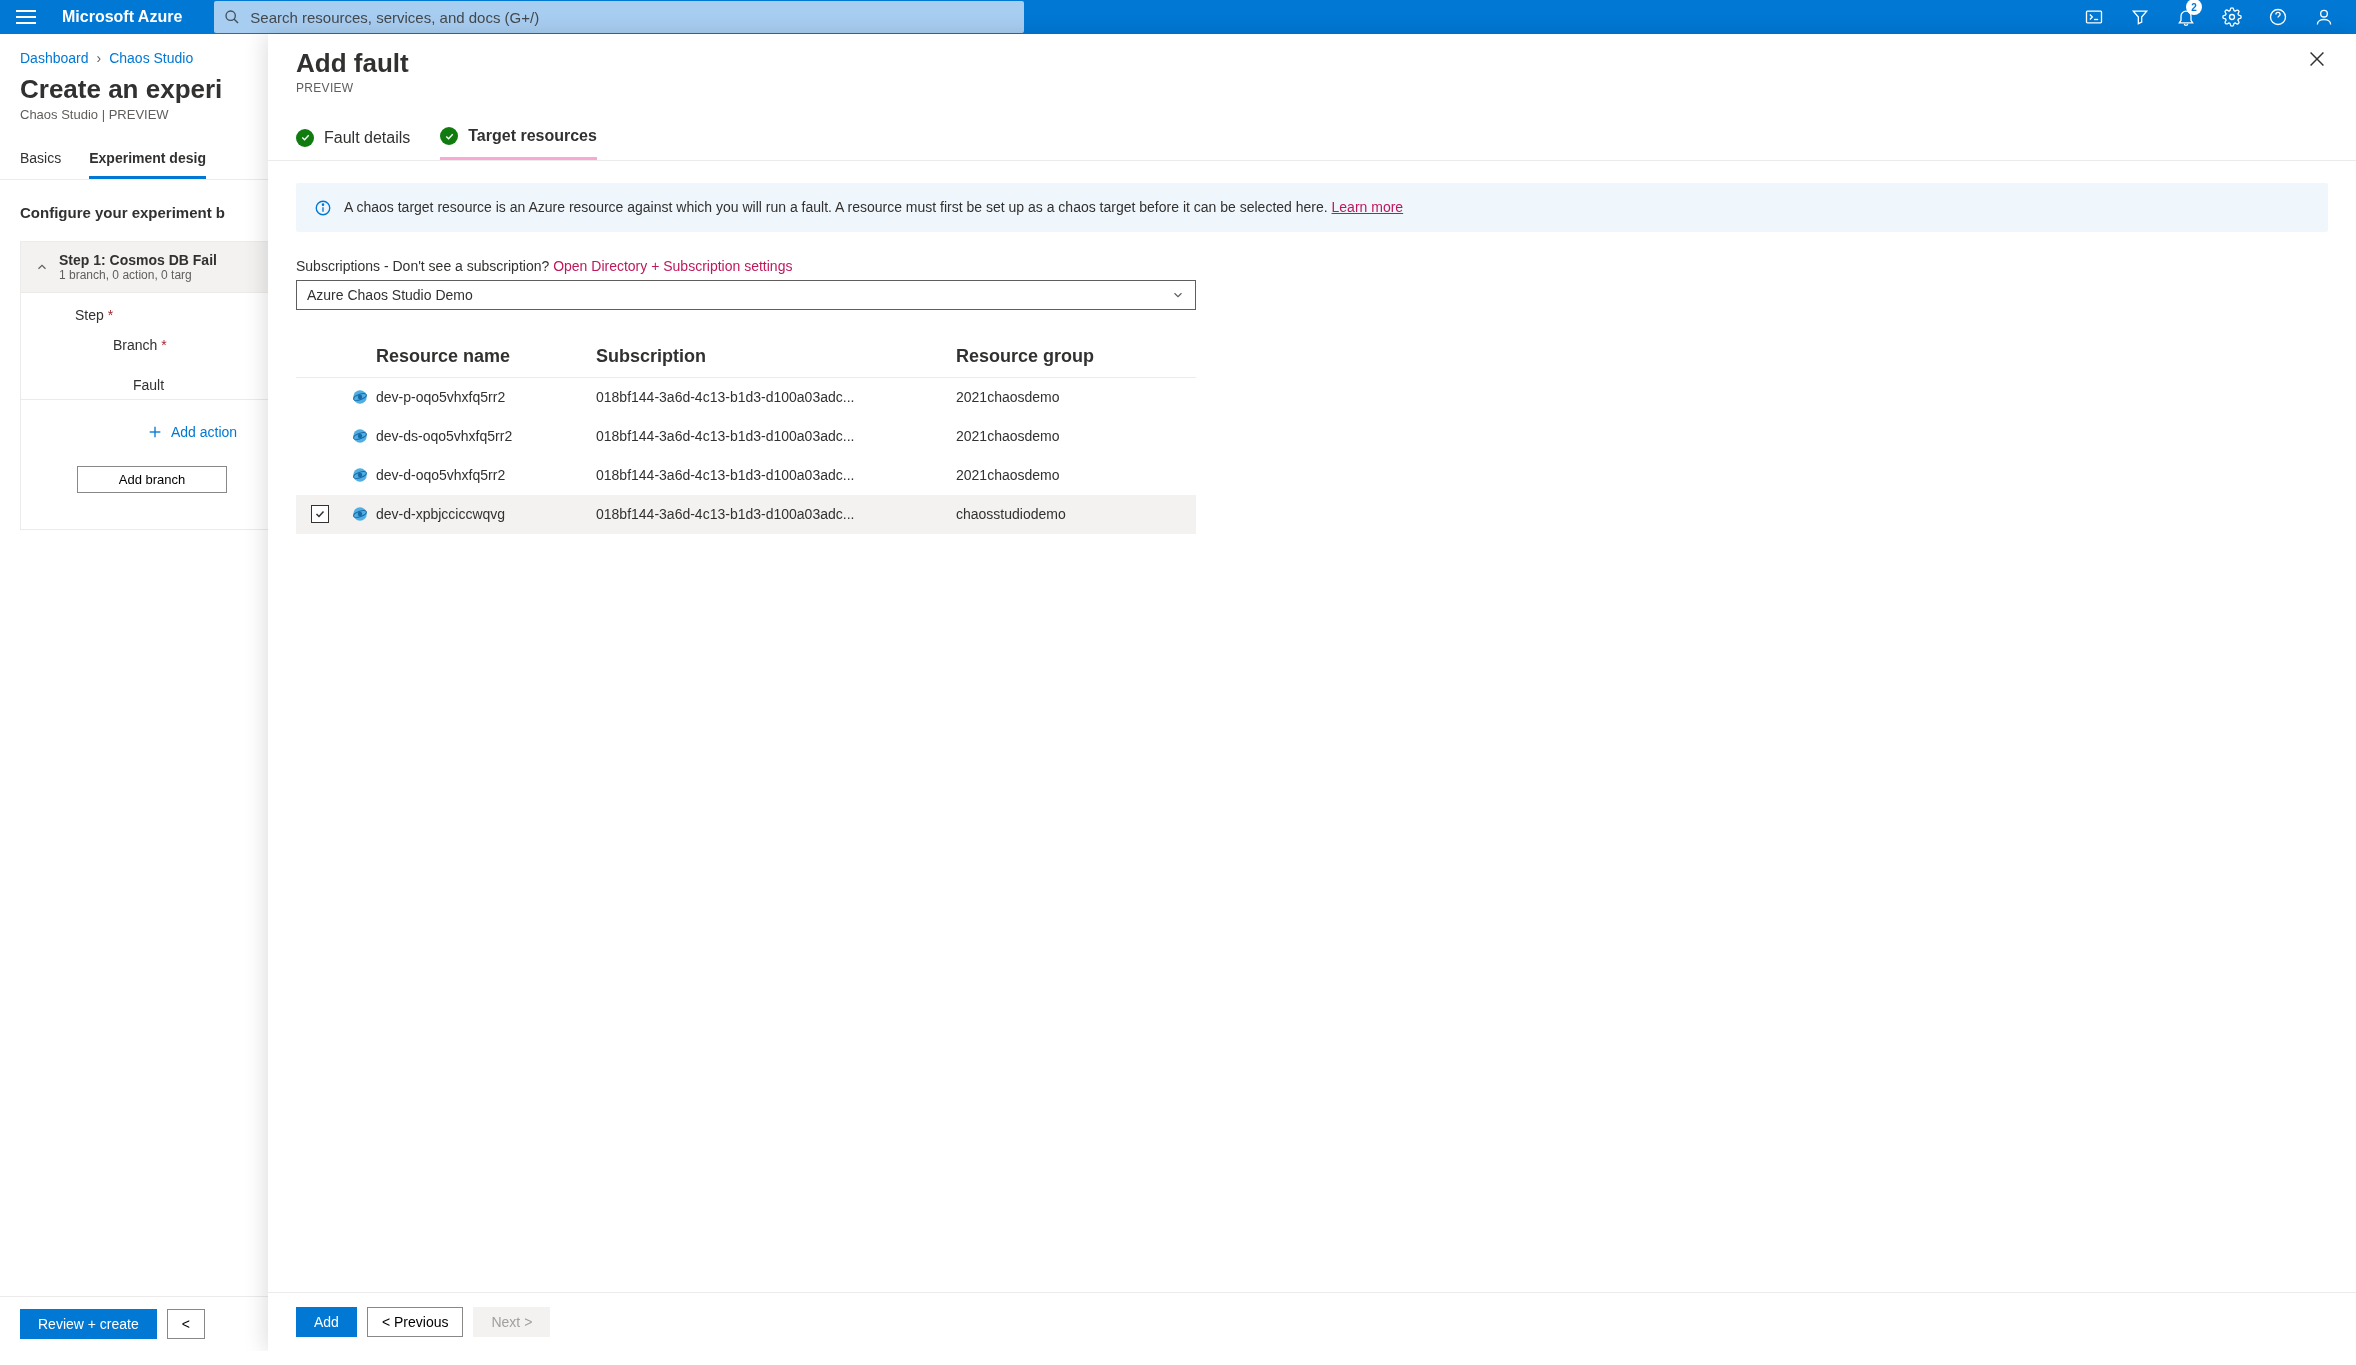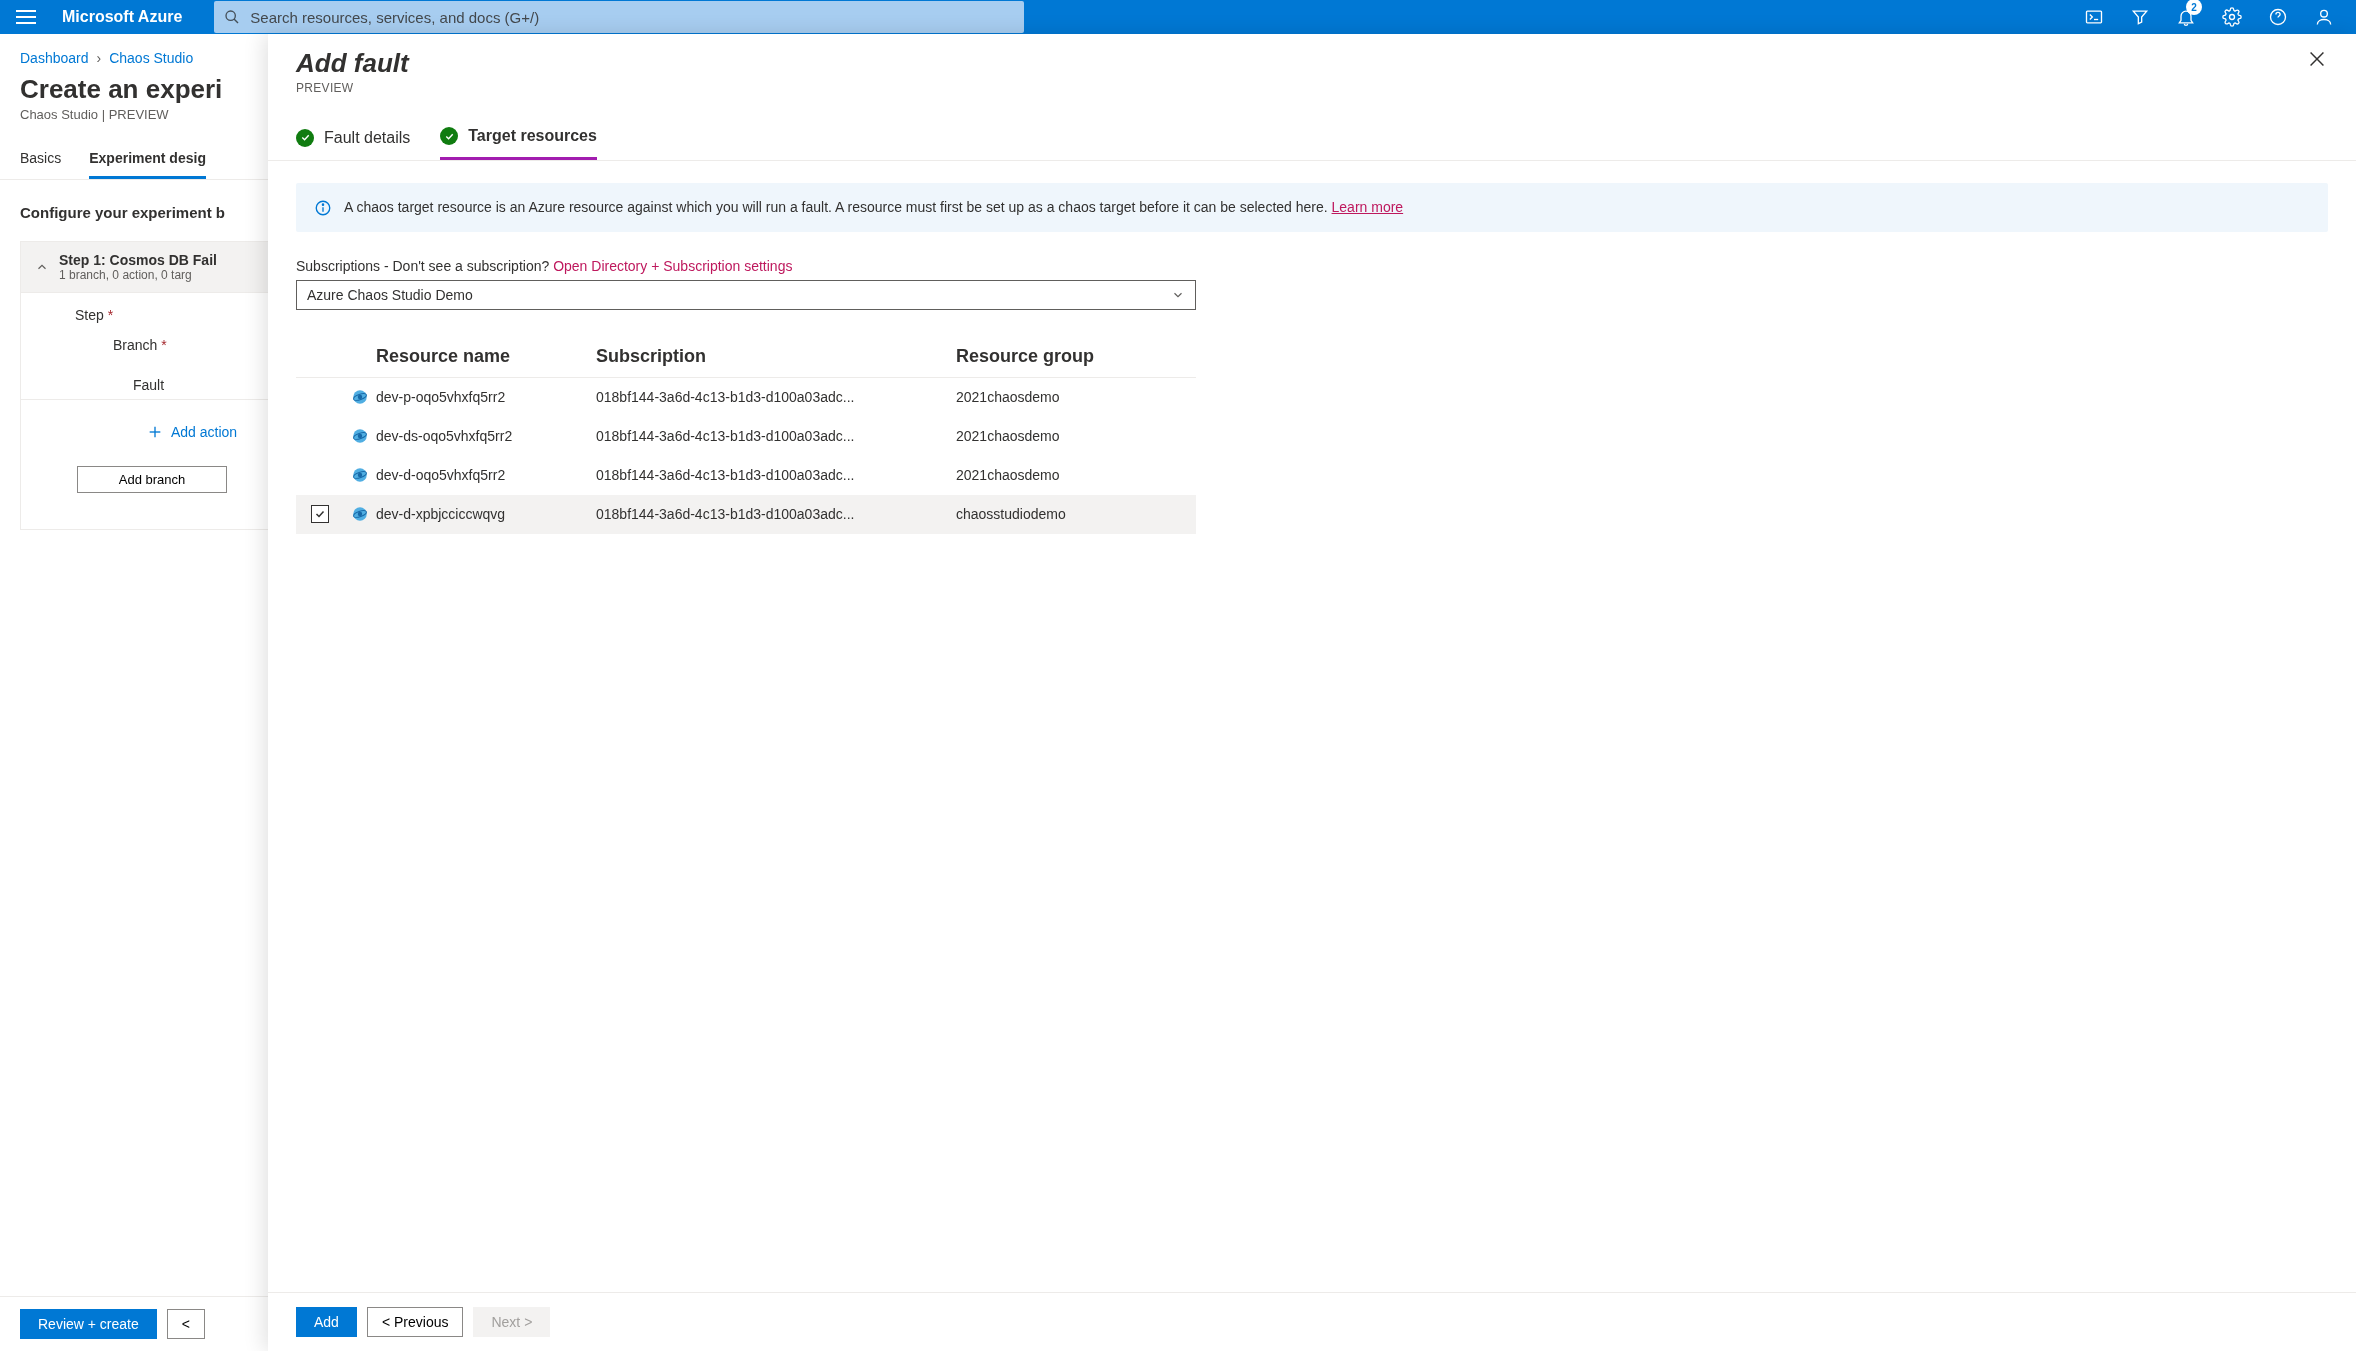--- a/index.html
+++ b/index.html
@@ -43,29 +43,29 @@
 .addaction svg { width: 16px; height: 16px; }
 .addbranch { margin: 14px 20px 16px 56px; border: 1px solid #8a8886; padding: 5px 14px; background: #fff; font-size: 13px; cursor: pointer; width: 150px; text-align: center; }
 
 .bottombar-under { position: absolute; bottom: 0; left: 0; right: 0; border-top: 1px solid #edebe9; padding: 12px 20px; display: flex; gap: 10px; background: #fff; }
 .btn-primary { background: #0078d4; color: #fff; border: none; padding: 7px 18px; font-size: 14px; cursor: pointer; }
 .btn-secondary { background: #fff; border: 1px solid #8a8886; padding: 6px 14px; font-size: 14px; cursor: pointer; }
 
 
 .panel { position: absolute; top: 0; right: 0; bottom: 0; width: calc(100% - 268px); background: #fff; box-shadow: -4px 0 20px rgba(0,0,0,.12); display: flex; flex-direction: column; }
 .panel-head { padding: 14px 28px 0 28px; display: flex; align-items: flex-start; justify-content: space-between; }
-.panel-title { font-size: 26px; font-weight: 600; font-style: italic; }
+.panel-title { font-size: 26px; font-weight: 600; }
 .panel-preview { font-size: 12px; color: #605e5c; padding: 2px 0 18px; letter-spacing: .3px; }
 .close-x { width: 22px; height: 22px; cursor: pointer; }
 
 .steps-tabs { display: flex; gap: 30px; padding: 6px 28px 0; border-bottom: 1px solid #edebe9; }
 .steptab { display: flex; align-items: center; gap: 10px; padding: 8px 0 12px; font-size: 16px; cursor: pointer; }
 .check-circle { width: 18px; height: 18px; border-radius: 50%; background: #107c10; display: flex; align-items: center; justify-content: center; }
 .check-circle svg { width: 11px; height: 11px; }
-.steptab.active { border-bottom: 3px solid #a21caf; font-weight: 600; }
+.steptab.active { border-bottom: 3px solid #f9a8d4; font-weight: 600; }
 
 .panel-body { flex: 1; overflow: auto; padding: 22px 28px; }
 .infobox { background: #eff6fc; border-radius: 2px; padding: 14px 18px; display: flex; gap: 12px; font-size: 14px; color: #323130; line-height: 1.5; }
 .infobox .ico { width: 18px; height: 18px; flex-shrink: 0; color: #0078d4; margin-top: 2px; }
 .infobox a { color: #be185d; text-decoration: underline; }
 
 .subs-label { margin: 26px 0 6px; font-size: 14px; }
 .subs-label a { color: #be185d; text-decoration: none; margin-top: 12px; }
 .dropdown { border: 1px solid #605e5c; padding: 6px 10px; display: flex; align-items: center; justify-content: space-between; font-size: 14px; max-width: 900px; cursor: pointer; }
 .dropdown svg { width: 14px; height: 14px; }

